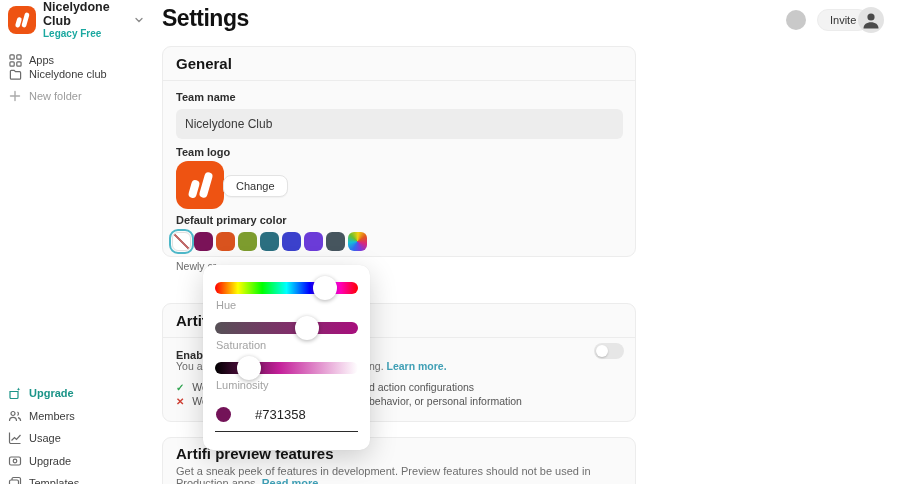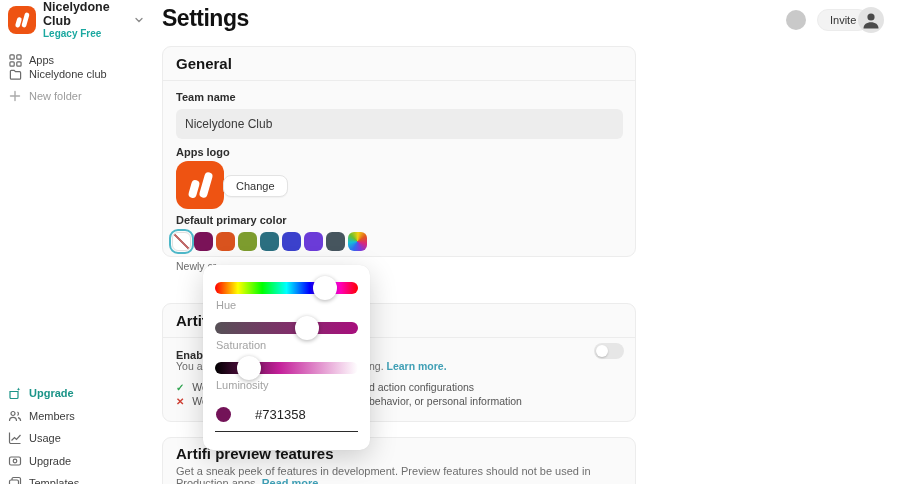--- a/index.html
+++ b/index.html
@@ -188,21 +188,21 @@
       <path d="M5.5 21.5 c0-4 3.3-6.2 7.5-6.2 s7.5 2.2 7.5 6.2 z" fill="#4a4a4a"></path>
     </svg>
 </div>
 
 <div class="card" id="card-general">
   <div class="card-h">
     <span class="t">General</span>
   </div>
   <div class="lbl abs" style="left:13px; top:44px">Team name</div>
   <input class="name-input" type="text" value="Nicelydone Club" style="">
-  <div class="lbl abs" style="left:13px; top:99px">Apps logo</div>
+  <div class="lbl abs" style="left:13px; top:99px">Team logo</div>
   <div class="team-logo-lg">
     <svg viewBox="0 0 48 48" width="48" height="48">
       <rect x="14" y="19" width="8" height="18" rx="4" fill="#fff" transform="rotate(16 18 28)"></rect>
       <rect x="26" y="11" width="8" height="26" rx="4" fill="#fff" transform="rotate(16 30 24)"></rect>
     </svg>
   </div>
   <div class="change-btn">Change</div>
   <div class="lbl abs" style="left:13px; top:167px">Default primary color</div>
   <div class="swatches">
       <div class="swatch none selected"></div>

